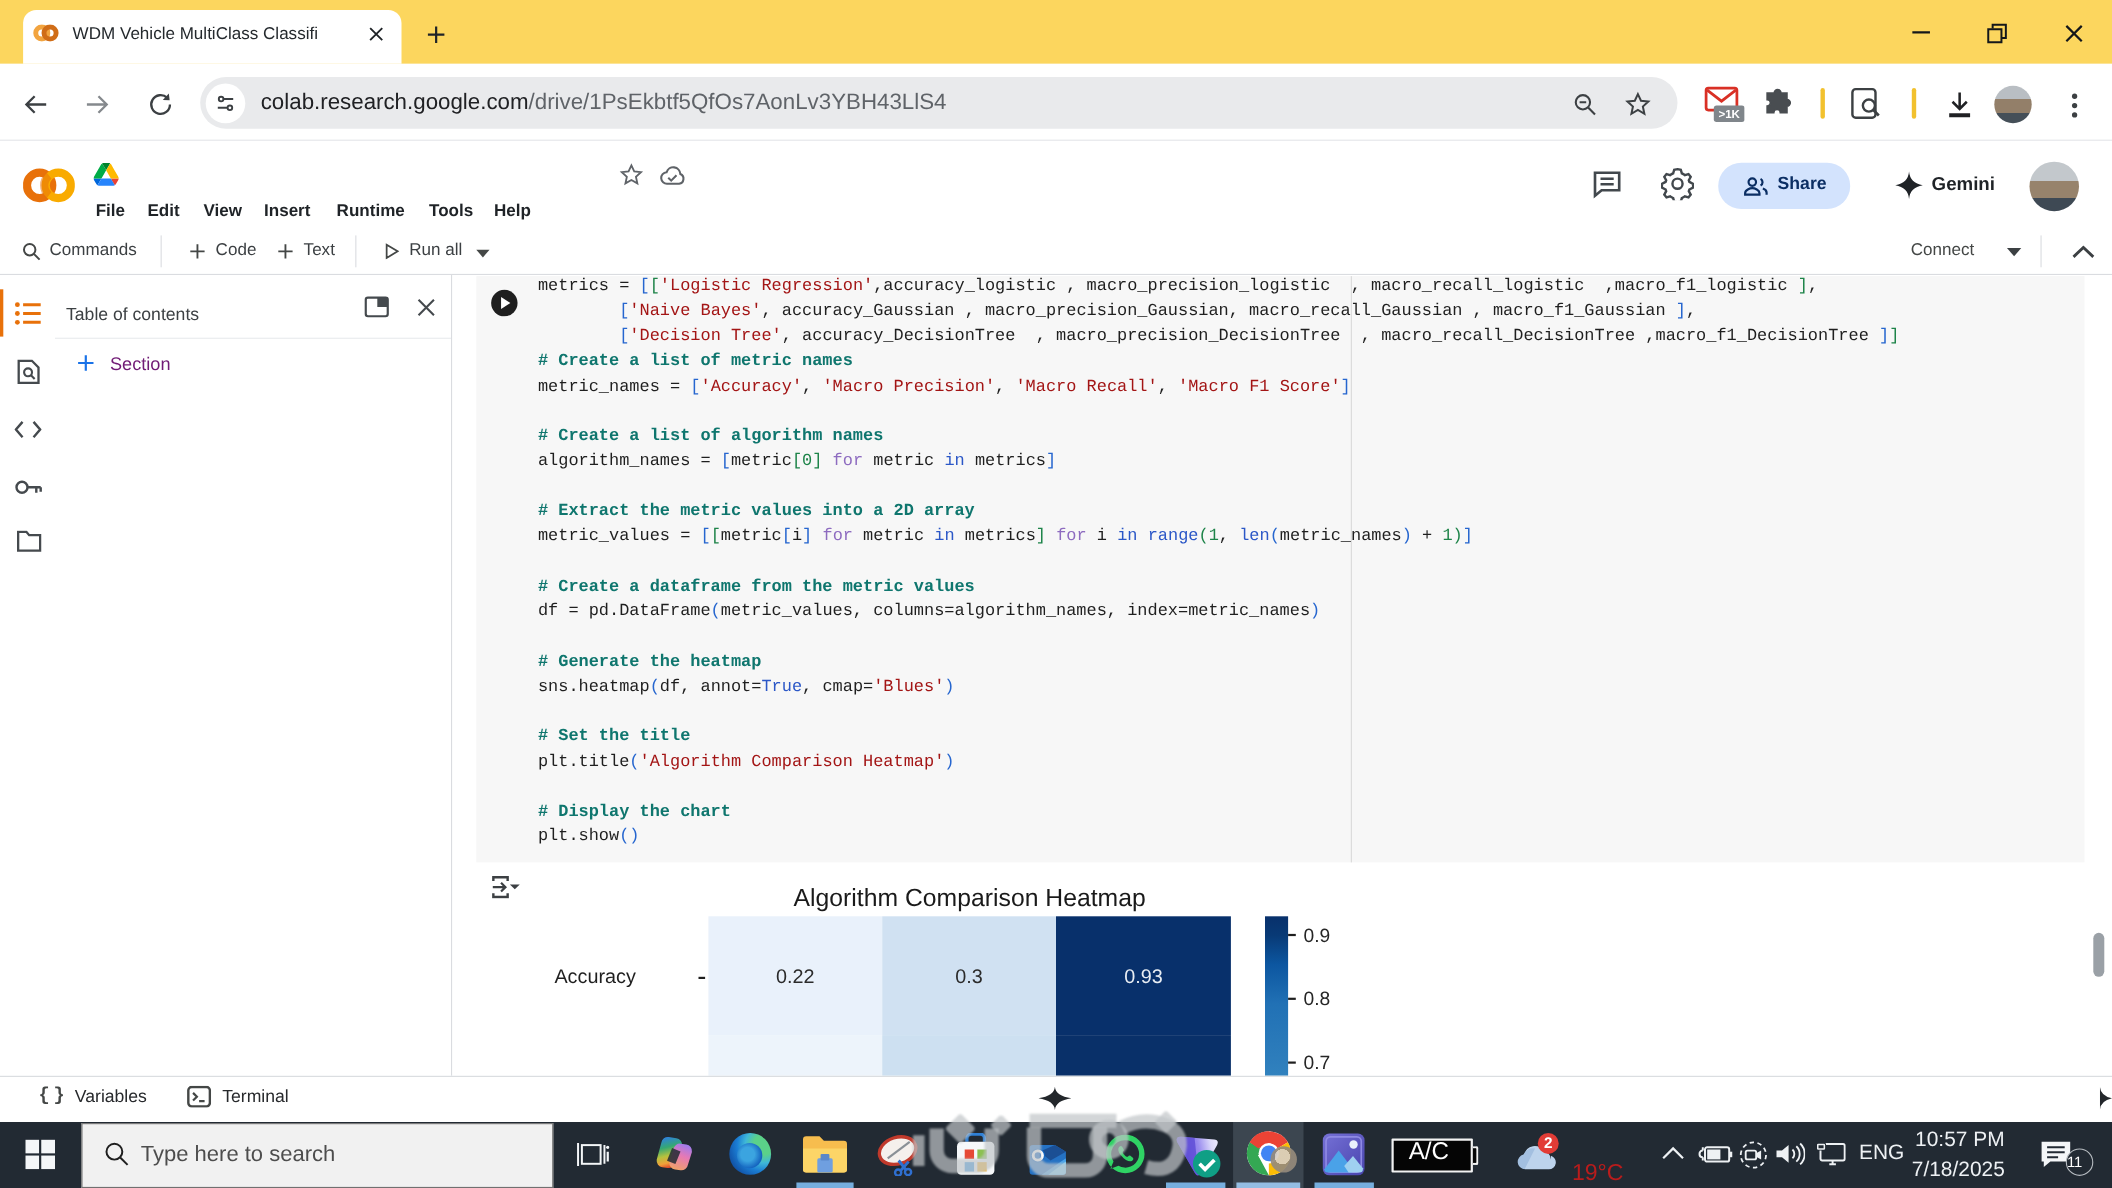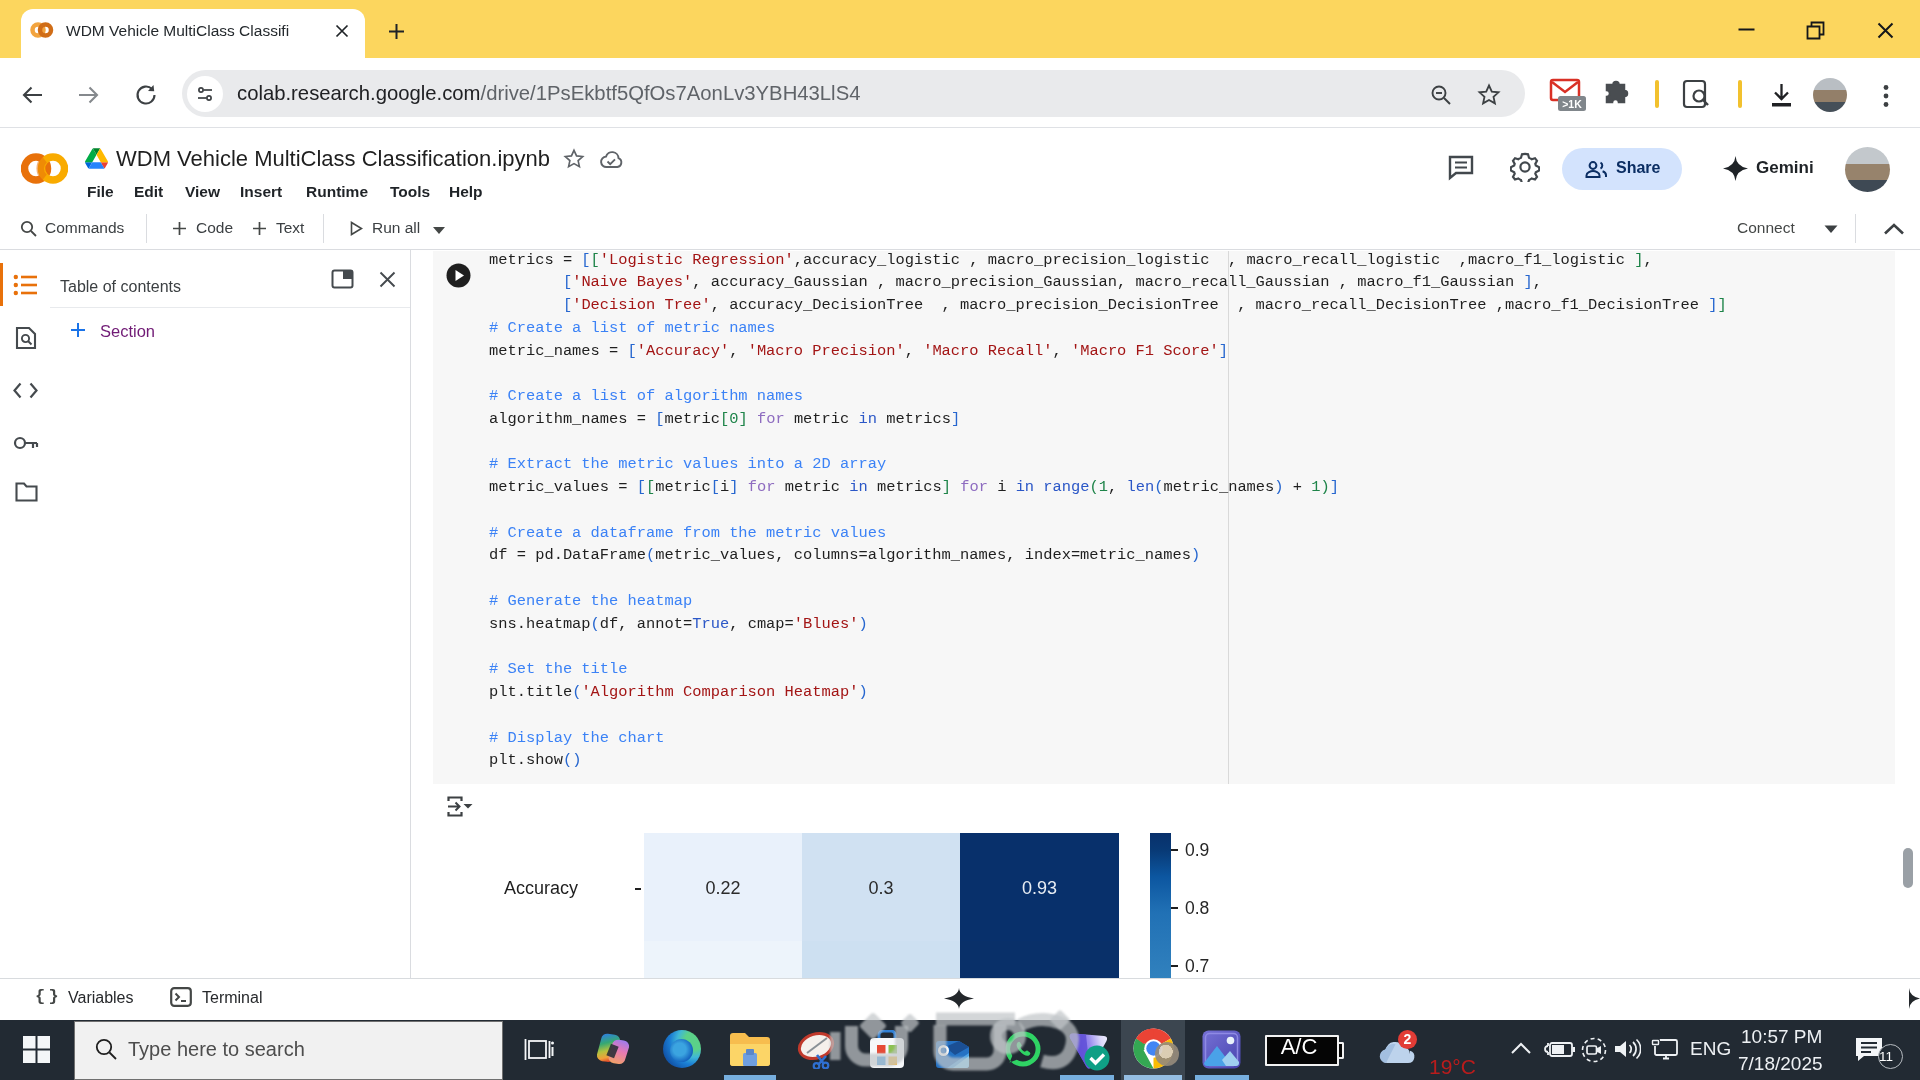--- a/index.html
+++ b/index.html
@@ -1,20 +1,20 @@
 <!DOCTYPE html>
 <html><head>
 <meta charset="utf-8">
 <style>
   * { margin:0; padding:0; box-sizing:border-box; }
   html,body { width:1920px; height:1080px; overflow:hidden; background:#fff;
     font-family:"Liberation Sans", sans-serif; }
   .abs { position:absolute; }
   #page { position:relative; width:1920px; height:1080px; }
-  .st { color:#a31515; } .cm { color:#3b82f6; } .kw { color:#2b57c7; }
+  .st { color:#a31515; } .cm { color:#0f766e;font-weight:bold; } .kw { color:#2b57c7; }
   .pu { color:#8e6cc0;margin-top:28px; } .nu { color:#1e8449; } .b1 { color:#2666cf; } .b2 { color:#1e8449; }
 </style>
 </head>
 <body>
 <div id="page">
 
   <div class="abs" style="left:0;top:0;width:1920px;height:58px;background:#fcd65e"></div>
   <div class="abs" style="left:21px;top:9px;width:344px;height:49px;background:#fff;border-radius:12px 12px 0 0"></div>
   <svg class="abs" style="left:30px;top:22px" width="24" height="16" viewBox="0 0 48 32">
     <circle cx="16" cy="16" r="11" fill="none" stroke="#f2a43f" stroke-width="9"></circle>
@@ -101,21 +101,20 @@
     <path d="M23.5 7.5 a11.5 11.5 0 0 0 0 18" fill="none" stroke="#e8710a" stroke-width="7.5" opacity="0.55"></path>
   </svg>
   <svg class="abs" style="left:85px;top:148px" width="23" height="21" viewBox="0 0 87.3 78">
     <path d="M6.6 66.85 L10.45 73.5 C11.25 74.9 12.4 76 13.75 76.8 L27.5 53 H0 C0 54.55 0.4 56.1 1.2 57.5 Z" fill="#0066da"></path>
     <path d="M43.65 25 L29.9 1.2 C28.55 2 27.4 3.1 26.6 4.5 L1.2 48.5 C0.41 49.9 0 51.45 0 53 H27.5 Z" fill="#00ac47"></path>
     <path d="M73.55 76.8 C74.9 76 76.05 74.9 76.85 73.5 L78.45 70.75 L86.1 57.5 C86.9 56.1 87.3 54.55 87.3 53 H59.8 L65.65 64.5 Z" fill="#ea4335"></path>
     <path d="M43.65 25 L57.4 1.2 C56.05 0.4 54.5 0 52.9 0 H34.4 C32.8 0 31.25 0.45 29.9 1.2 Z" fill="#00832d"></path>
     <path d="M59.8 53 H27.5 L13.75 76.8 C15.1 77.6 16.65 78 18.25 78 H69.05 C70.65 78 72.2 77.55 73.55 76.8 Z" fill="#2684fc"></path>
     <path d="M73.4 26.5 L60.7 4.5 C59.9 3.1 58.75 2 57.4 1.2 L43.65 25 L59.8 53 H87.25 C87.25 51.45 86.85 49.9 86.05 48.5 Z" fill="#ffba00"></path>
   </svg>
-  <div class="abs" style="left:116px;top:146px;font-size:22px;color:#1f1f1f;letter-spacing:0px">WDM Vehicle MultiClass Classification.ipynb</div>
   <svg class="abs" style="left:563px;top:148px" width="22" height="22" viewBox="0 0 24 24">
       <path d="M12 2.5 L14.8 8.6 L21.5 9.3 L16.5 13.8 L17.9 20.4 L12 17 L6.1 20.4 L7.5 13.8 L2.5 9.3 L9.2 8.6 Z" fill="none" stroke="#5f6368" stroke-width="1.8"></path>
     </svg>
   <svg class="abs" style="left:598px;top:150px" width="26" height="20" viewBox="0 0 26 20">
       <path d="M20.5 8.2 A6.4 6.4 0 0 0 8 6.6 A5.2 5.2 0 0 0 8.6 17 H19.4 A4.6 4.6 0 0 0 20.5 8.2 Z" fill="none" stroke="#5f6368" stroke-width="1.9"></path>
       <path d="M9.5 11.5 L12.2 14.2 L17 9.4" fill="none" stroke="#5f6368" stroke-width="1.9"></path>
     </svg>
   <div class="abs" style="left:87px;top:183px;font-size:15.5px;font-weight:700;color:#1f2327">File</div>
   <div class="abs" style="left:134px;top:183px;font-size:15.5px;font-weight:700;color:#1f2327">Edit</div>
   <div class="abs" style="left:185px;top:183px;font-size:15.5px;font-weight:700;color:#1f2327">View</div>
@@ -244,20 +243,21 @@
 plt.title<span class="b1">(</span><span class="st">'Algorithm Comparison Heatmap'</span><span class="b1">)</span>
 
 <span class="cm"># Display the chart</span>
 plt.show<span class="b1">(</span><span class="b1">)</span></pre>
 
   <svg class="abs" style="left:447px;top:796px" width="26" height="21" viewBox="0 0 26 21">
     <path d="M1.5 5 V1.5 H14.5 V5 M1.5 16 V19.5 H14.5 V16" fill="none" stroke="#3c4043" stroke-width="2.2"></path>
     <path d="M1 10.5 H12 M8.5 6.5 L12.5 10.5 L8.5 14.5" fill="none" stroke="#3c4043" stroke-width="2"></path>
     <path d="M16.5 8 L21 12.5 L25.5 8 Z" fill="#3c4043"></path>
   </svg>
+  <div class="abs" style="left:644px;top:804px;width:475px;text-align:center;font-size:22.5px;color:#1a1a1a">Algorithm Comparison Heatmap</div>
   <div class="abs" style="left:644px;top:833px;width:158px;height:108px;background:#e9f1fb"></div>
   <div class="abs" style="left:802px;top:833px;width:158px;height:108px;background:#d0e1f2"></div>
   <div class="abs" style="left:960px;top:833px;width:159px;height:108px;background:#08306b"></div>
   <div class="abs" style="left:644px;top:941px;width:158px;height:37px;background:#edf4fb"></div>
   <div class="abs" style="left:802px;top:941px;width:158px;height:37px;background:#cde0f1"></div>
   <div class="abs" style="left:960px;top:941px;width:159px;height:37px;background:#093069"></div>
   <div class="abs" style="left:644px;top:878px;width:158px;text-align:center;font-size:18px;color:#2b2b2b">0.22</div>
   <div class="abs" style="left:802px;top:878px;width:158px;text-align:center;font-size:18px;color:#2b2b2b">0.3</div>
   <div class="abs" style="left:960px;top:878px;width:159px;text-align:center;font-size:18px;color:#e8edf3">0.93</div>
   <div class="abs" style="left:504px;top:878px;width:121px;text-align:left;font-size:18px;color:#1f1f1f">Accuracy</div>

